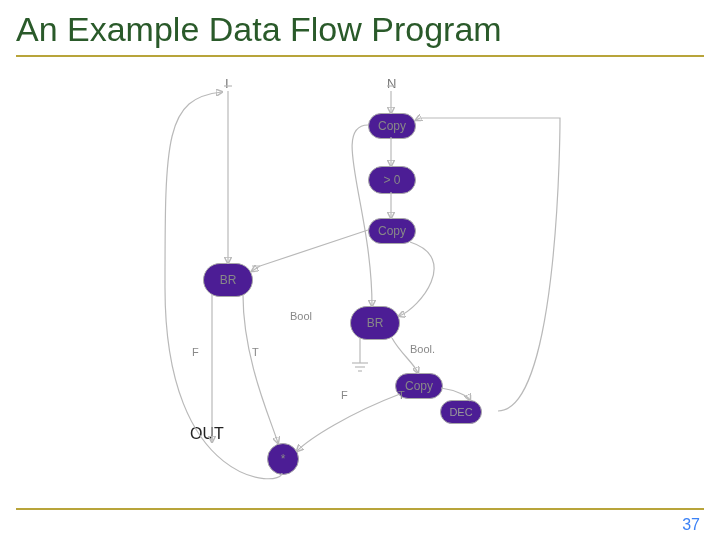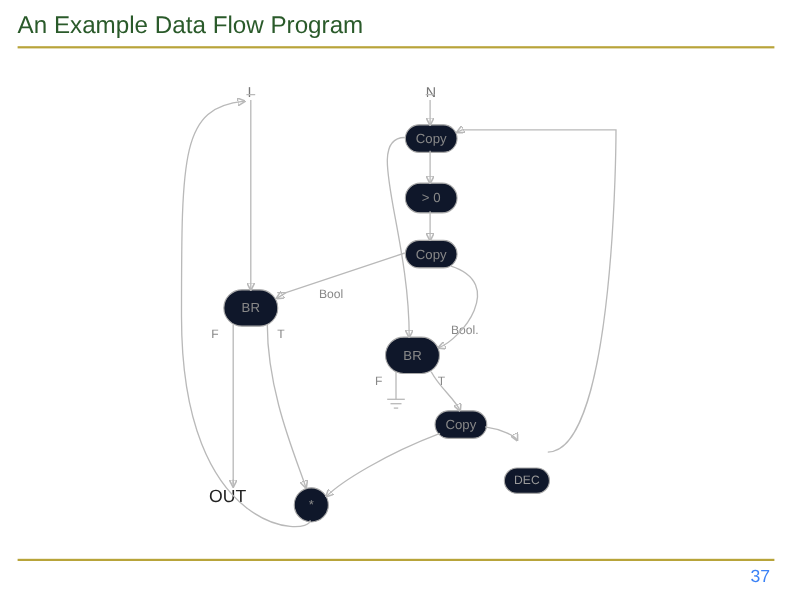--- a/index.html
+++ b/index.html
@@ -6,21 +6,21 @@
     margin: 0;
     padding: 0;
     width: 720px;
     height: 540px;
     background: #fff;
     font-family: Arial, Helvetica, sans-serif;
     position: relative;
     overflow: hidden;
   }
   .title {
-    font-size: 22px;
+    font-size: 34px;
     color: #2a5a2a;
     padding: 10px 0 6px 16px;
   }
   .rule {
     height: 2px;
     background: #b8a43a;
     margin: 0 16px;
   }
   .rule-bottom {
     position: absolute;
@@ -40,33 +40,34 @@
   .stage {
     position: absolute;
     left: 0;
     top: 58px;
     width: 720px;
     height: 450px;
   }
   .node {
     position: absolute;
     border: 1px solid #a8a8a8;
-    background: #0f172a;
+    background: #4c1d95;
     border-radius: 999px;
     display: flex;
     align-items: center;
     justify-content: center;
     font-size: 12px;
     color: #888;
   }
   .node.small { font-size: 11px; color:#999; }
   .lbl {
     position: absolute;
     font-size: 11px;
     color: #888;
+    margin-top: 48px;
   }
   .big-lbl {
     position: absolute;
     font-size: 13px;
     color: #777;
   }
   .outlbl {
     position: absolute;
     font-size: 16px;
     color: #222;
@@ -99,32 +100,32 @@
   <div class="big-lbl" style="left:387px; top:18px;">N</div>
 
   <div class="node" style="left:368px; top:55px;  width:46px; height:24px;">Copy</div>
   <div class="node" style="left:368px; top:108px; width:46px; height:26px;">&gt; 0</div>
   <div class="node" style="left:368px; top:160px; width:46px; height:24px;">Copy</div>
 
   <div class="node" style="left:203px; top:205px; width:48px; height:32px;">BR</div>
   <div class="node" style="left:350px; top:248px; width:48px; height:32px;">BR</div>
 
   <div class="node" style="left:395px; top:315px; width:46px; height:24px;">Copy</div>
-  <div class="node small" style="left:458px; top:342px; width:40px; height:22px;margin-top:25px;">DEC</div>
+  <div class="node small" style="left:440px; top:342px; width:40px; height:22px;">DEC</div>
   <div class="node" style="left:267px; top:385px; width:30px; height:30px;">*</div>
 
   <div class="lbl" style="left:290px; top:204px;">Bool</div>
   <div class="lbl" style="left:410px; top:237px;">Bool.</div>
 
   <div class="lbl" style="left:192px; top:240px;">F</div>
   <div class="lbl" style="left:252px; top:240px;">T</div>
   <div class="lbl" style="left:341px; top:283px;">F</div>
   <div class="lbl" style="left:398px; top:283px;">T</div>
 
-  <div class="outlbl" style="left:190px; top:385px;">OUT</div>
+  <div class="outlbl" style="left:190px; top:367px;">OUT</div>
 
   <svg class="wires">
     <defs>
       <marker id="ah" markerWidth="6" markerHeight="6" refX="5" refY="3" orient="auto">
         <path d="M0,0 L6,3 L0,6 Z" class="arrow"></path>
       </marker>
     </defs>
 
     <line x1="228" y1="33" x2="228" y2="205" marker-end="url(#ah)"></line>
 

